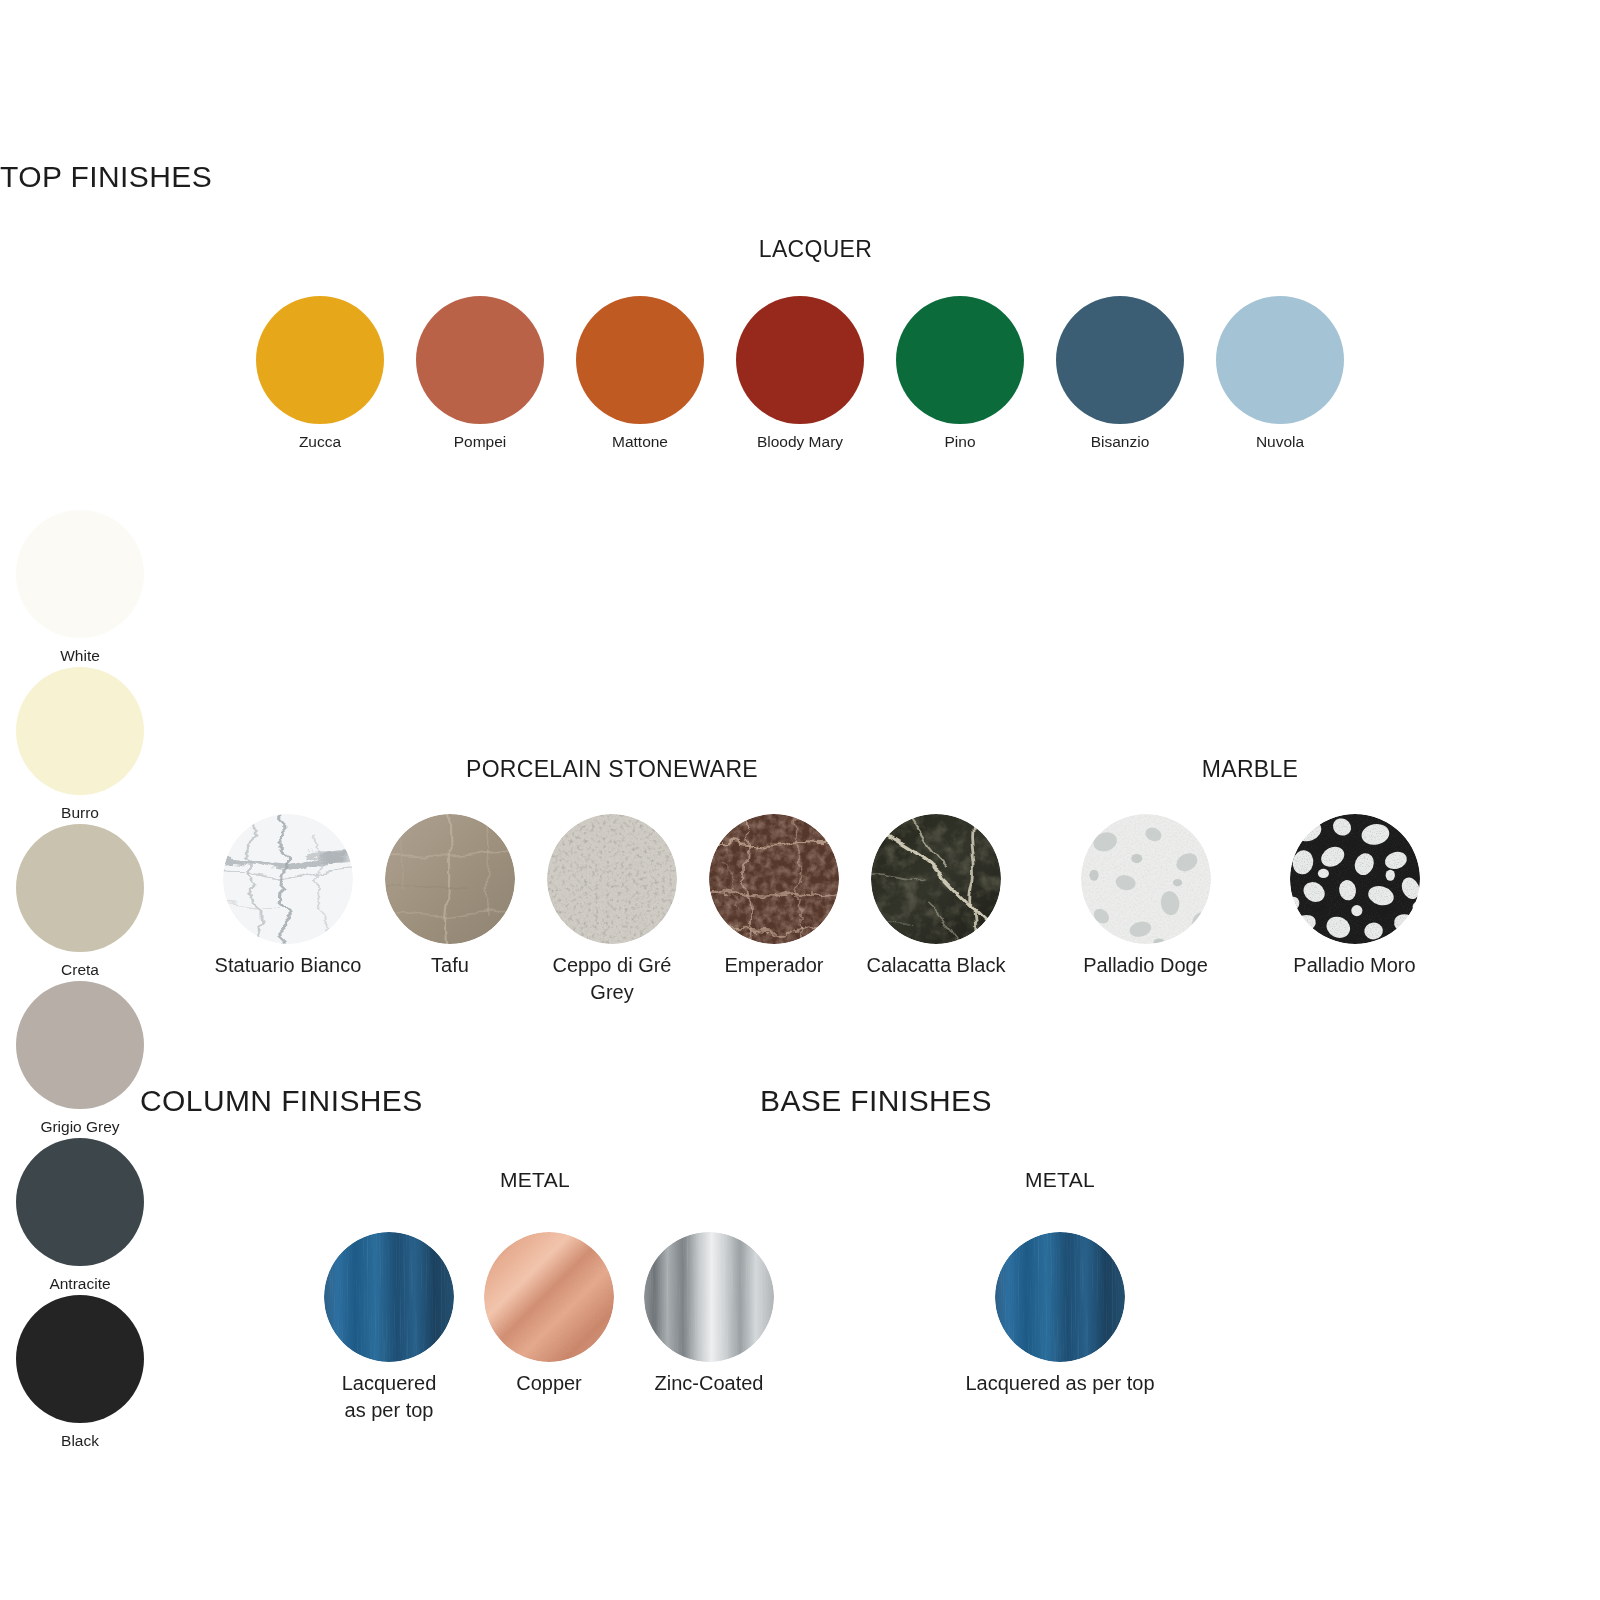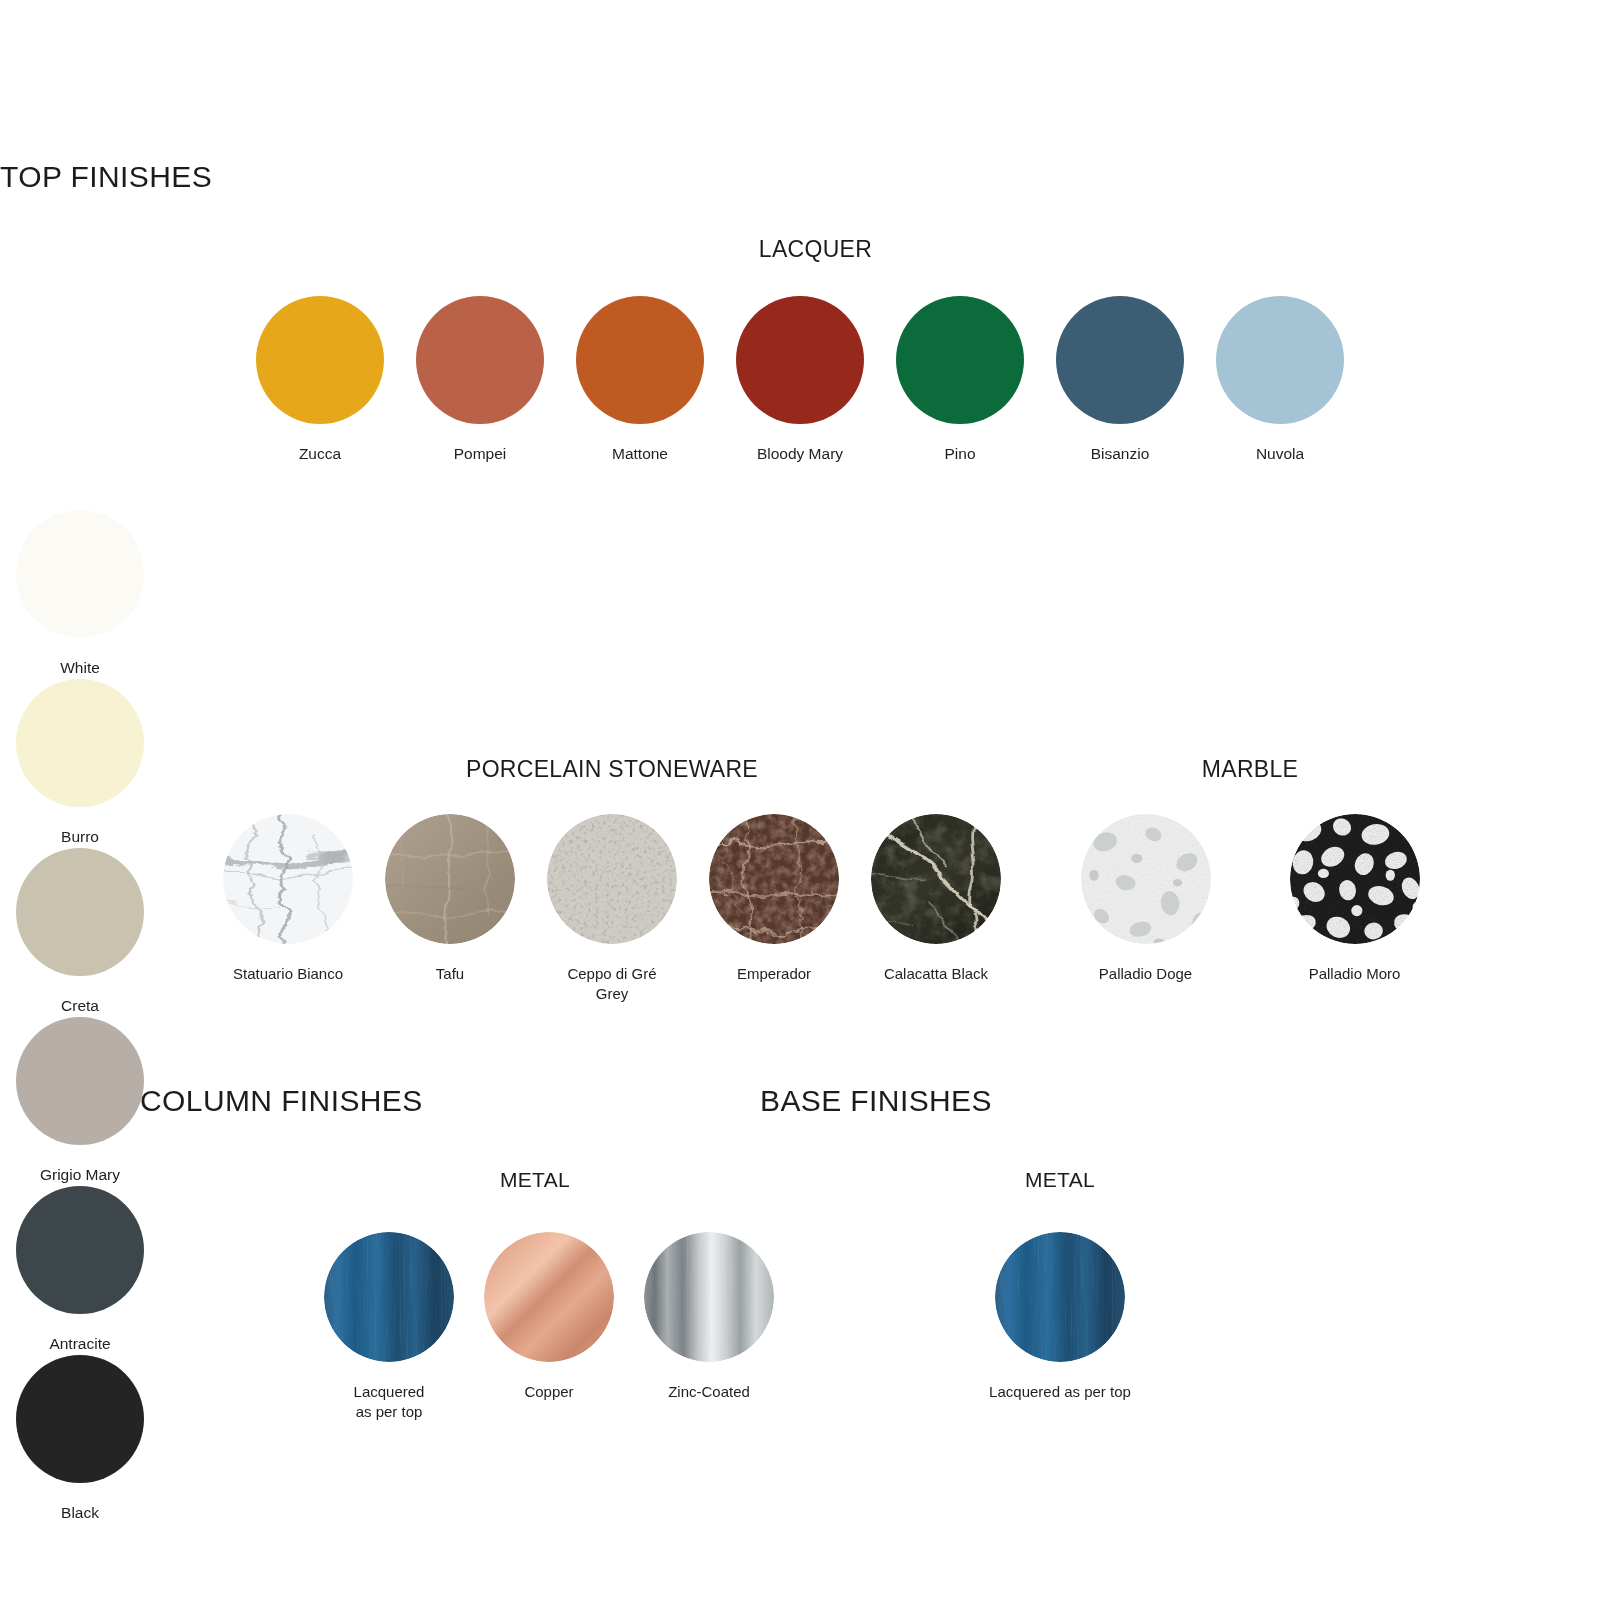--- a/index.html
+++ b/index.html
@@ -37,28 +37,28 @@
 
   .dot {
     border-radius: 50%;
     display: block;
     overflow: hidden;
   }
   .dot-lg { width: 128px; height: 128px; }
   .dot-md { width: 130px; height: 130px; }
 
   .lbl {
-    margin-top: 20px;
+    margin-top: 8px;
     font-size: 15.5px;
     line-height: 1.35;
     text-align: center;
     color: #1f1f1f;
     white-space: pre-line;
   }
-  .lbl-sm { font-size: 15px; }
+  .lbl-sm { font-size: 20px; }
 
   .abs { position: absolute; }
 </style>
 </head>
 <body>
 
 <div class="page">
 
   <svg width="0" height="0" style="position:absolute" aria-hidden="true">
     <defs>
@@ -329,21 +329,21 @@
       <span class="lbl">Burro</span>
     </div>
 
     <div class="swatch-cell">
       <span class="dot dot-lg" style="background:#C9C2AE"></span>
       <span class="lbl">Creta</span>
     </div>
 
     <div class="swatch-cell">
       <span class="dot dot-lg" style="background:#B6AEA7"></span>
-      <span class="lbl">Grigio Mary</span>
+      <span class="lbl">Grigio Grey</span>
     </div>
 
     <div class="swatch-cell">
       <span class="dot dot-lg" style="background:#3C464B"></span>
       <span class="lbl">Antracite</span>
     </div>
 
     <div class="swatch-cell">
       <span class="dot dot-lg" style="background:#242424"></span>
       <span class="lbl">Black</span>

